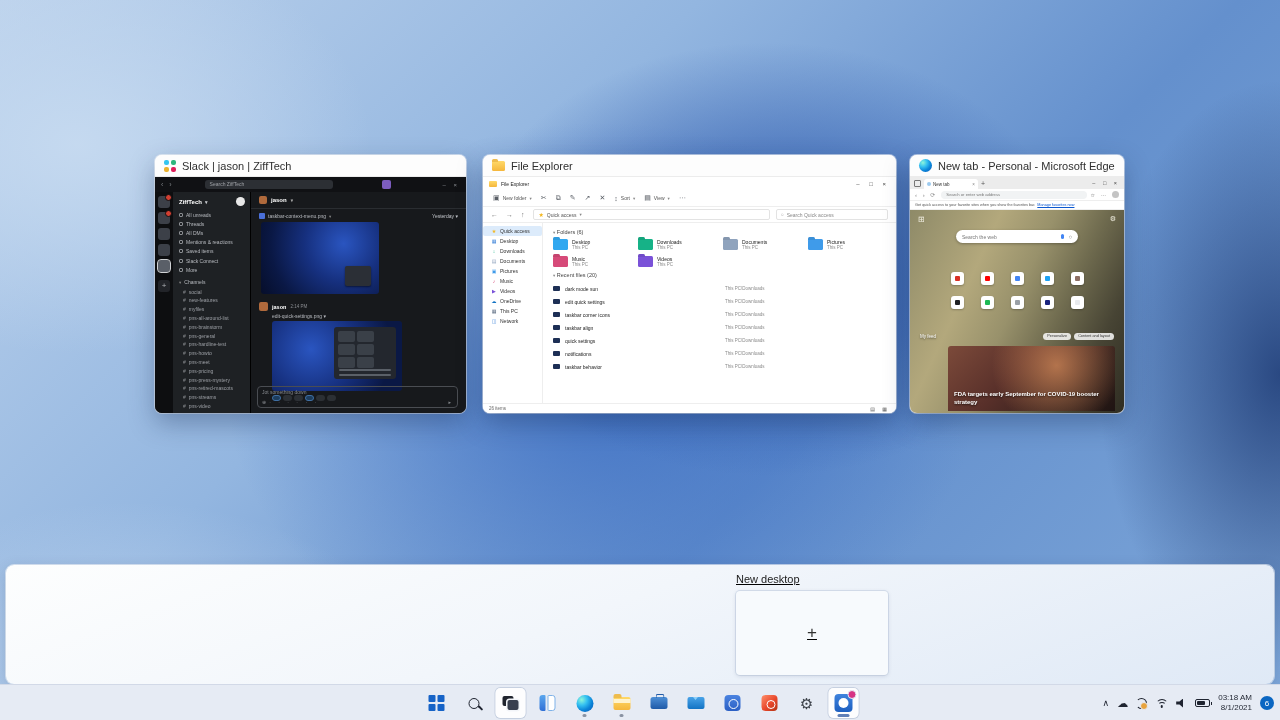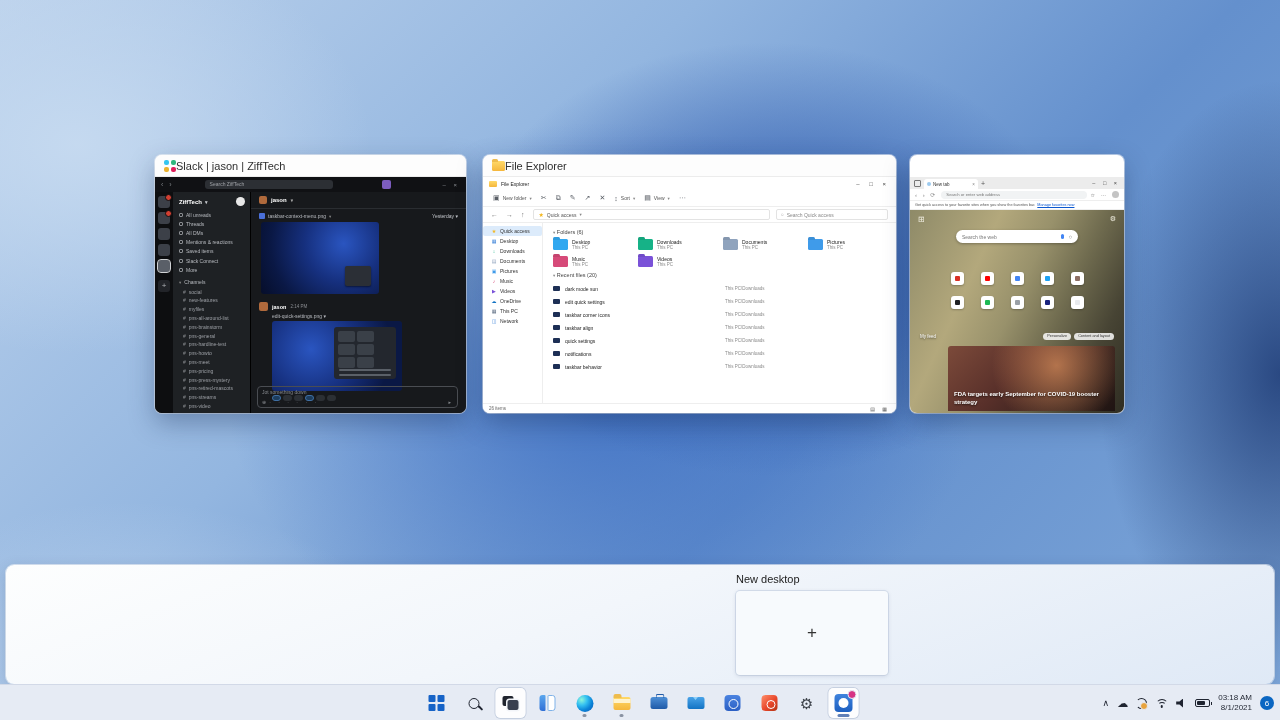--- a/index.html
+++ b/index.html
@@ -13,21 +13,21 @@
       radial-gradient(ellipse 520px 380px at 47% 55%, rgba(60,110,195,.85), rgba(60,110,195,0) 72%),
       radial-gradient(ellipse 260px 420px at 100% 52%, rgba(24,52,110,.8), rgba(24,52,110,0) 70%),
       radial-gradient(ellipse 420px 300px at 6% 20%, rgba(198,218,240,.95), rgba(198,218,240,0) 70%),
       radial-gradient(ellipse 420px 260px at 10% 95%, rgba(190,212,238,.9), rgba(190,212,238,0) 70%),
       linear-gradient(135deg,#bcd2ec 0%, #93b6e0 35%, #6490cd 62%, #7ea7d9 100%);
   }
 
   
   .win-card { position:absolute; border-radius:7px; overflow:hidden; background:#fff;
     box-shadow:0 10px 26px rgba(20,40,80,.35), 0 0 0 1px rgba(255,255,255,.55); }
-  .win-title { height:22px; display:flex; align-items:center; padding:0 9px;
+  .win-title { height:22px; display:flex; align-items:center; gap:6px; padding:0 9px;
     background:#fdfdfd; font-size:11px; color:#2f2f2f; border-bottom:1px solid #ececec; }
   .win-title .tlabel { white-space:nowrap; overflow:hidden; }
 
   
   .slack-logo { width:12px; height:12px; position:relative; flex:0 0 12px; }
   .slack-logo i { position:absolute; width:5px; height:5px; border-radius:2px; }
   .slack-logo i:nth-child(1){left:0;top:0;background:#36c5f0}
   .slack-logo i:nth-child(2){right:0;top:0;background:#2eb67d}
   .slack-logo i:nth-child(3){left:0;bottom:0;background:#ecb22e}
   .slack-logo i:nth-child(4){right:0;bottom:0;background:#e01e5a}
@@ -605,20 +605,24 @@
           </div>
       </div>
       <div class="fe-status">
         <span>26 items</span>
         <span class="vics">▤ ▦</span>
       </div>
     </div>
   </div>
 
   <div class="win-card" style="left:910px; top:155px; width:214px; height:258px;">
+    <div class="win-title">
+      <span class="edge-logo"></span>
+      <span class="tlabel">New tab - Personal - Microsoft Edge</span>
+    </div>
     <div class="edge-body">
       <div class="ed-tabs">
         <span class="vtb"></span>
         <div class="ed-tab">
           <span class="fav"></span>
           <span>New tab</span>
           <span class="x">×</span>
         </div>
         <span class="ed-plus">+</span>
         <span class="ed-ctl">– □ ×</span>
@@ -680,21 +684,21 @@
           <span class="pill2">Content and layout</span>
         </div>
         <div class="ed-news">
           <div class="hl">FDA targets early September for COVID-19 booster strategy</div>
         </div>
       </div>
     </div>
   </div>
 
   <div class="desk-panel">
-    <div class="desk" style="left:730px;">
+    <div class="desk" style="left:730px;text-decoration:underline;">
       <div class="dlabel">New desktop</div>
       <div class="new-desk-tile">
         <span class="plus">+</span>
       </div>
     </div>
   </div>
 
   <div class="taskbar">
     <div class="tb-center">
       <div class="tb-btn">

